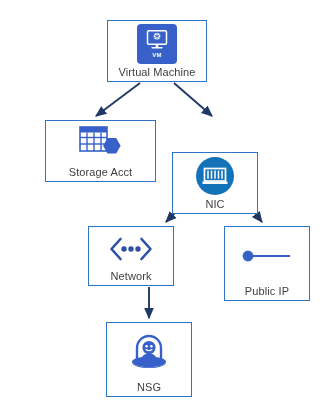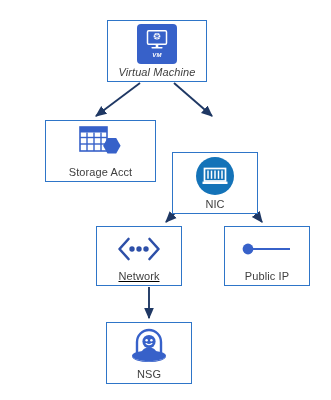--- a/index.html
+++ b/index.html
@@ -83,21 +83,21 @@
 
     <line x1="174" y1="83" x2="212" y2="116" stroke="#1f3864" stroke-width="1.9" marker-end="url(#arrowhead)"></line>
 
     <line x1="204" y1="183" x2="166" y2="222" stroke="#1f3864" stroke-width="1.9" marker-end="url(#arrowhead)"></line>
 
     <line x1="232" y1="183" x2="262" y2="222" stroke="#1f3864" stroke-width="1.9" marker-end="url(#arrowhead)"></line>
 
     <line x1="149" y1="287" x2="149" y2="318" stroke="#1f3864" stroke-width="1.9" marker-end="url(#arrowhead)"></line>
   </svg>
 
-  <div class="node" style="left:107px; top:20px; width:100px; height:62px;font-style:italic;">
+  <div class="node" style="left:107px; top:20px; width:100px; height:62px;">
     <div class="node-icon">
       <div class="vm-tile">
         <svg width="26" height="21" viewBox="0 0 26 21" xmlns="http://www.w3.org/2000/svg">
           <rect x="3.5" y="0.8" width="19" height="13.4" rx="1.1" fill="none" stroke="#ffffff" stroke-width="1.5"></rect>
           <circle cx="13" cy="6.2" r="3.3" fill="#ffffff"></circle>
           <path d="M13 3.3 L13 9.1 M10.3 4.8 L15.7 7.6 M10.3 7.6 L15.7 4.8" stroke="#3761c9" stroke-width="0.8"></path>
           <rect x="11.7" y="14.2" width="2.6" height="3.2" fill="#ffffff"></rect>
           <rect x="7.4" y="17" width="11.2" height="1.5" rx="0.7" fill="#ffffff"></rect>
         </svg>
         <span class="vm-sub">VM</span>
@@ -135,44 +135,44 @@
           <line x1="20" y1="14.6" x2="20" y2="22.8"></line>
           <line x1="23.5" y1="14.6" x2="23.5" y2="22.8"></line>
           <line x1="27" y1="14.6" x2="27" y2="22.8"></line>
         </g>
         <rect x="7.5" y="25.6" width="25" height="2.4" fill="#ffffff"></rect>
       </svg>
     </div>
     <div class="node-label">NIC</div>
   </div>
 
-  <div class="node" style="left:96px; top:226px; width:86px; height:60px;text-decoration:underline;">
+  <div class="node" style="left:88px; top:226px; width:86px; height:60px;">
     <div class="node-icon">
       <svg width="48" height="26" viewBox="0 0 48 26" xmlns="http://www.w3.org/2000/svg">
         <path d="M13.5 3 L4.5 13 L13.5 23" fill="none" stroke="#2d4fa8" stroke-width="2.6" stroke-linecap="round" stroke-linejoin="round"></path>
         <path d="M34.5 3 L43.5 13 L34.5 23" fill="none" stroke="#2d4fa8" stroke-width="2.6" stroke-linecap="round" stroke-linejoin="round"></path>
         <circle cx="17" cy="13" r="2.7" fill="#2d4fa8"></circle>
         <circle cx="24" cy="13" r="2.7" fill="#2d4fa8"></circle>
         <circle cx="31" cy="13" r="2.7" fill="#2d4fa8"></circle>
       </svg>
     </div>
     <div class="node-label">Network</div>
   </div>
 
-  <div class="node" style="left:224px; top:226px; width:86px; height:60px;">
+  <div class="node" style="left:224px; top:226px; width:86px; height:75px;">
     <div class="node-icon">
       <svg width="54" height="16" viewBox="0 0 54 16" xmlns="http://www.w3.org/2000/svg">
         <circle cx="8" cy="8" r="5.4" fill="#3761c9"></circle>
         <line x1="12" y1="8" x2="50" y2="8" stroke="#3761c9" stroke-width="2.1"></line>
       </svg>
     </div>
     <div class="node-label">Public IP</div>
   </div>
 
-  <div class="node" style="left:106px; top:322px; width:86px; height:62px;">
+  <div class="node" style="left:106px; top:322px; width:86px; height:75px;">
     <div class="node-icon">
       <svg width="42" height="40" viewBox="0 0 42 40" xmlns="http://www.w3.org/2000/svg">
 
         <path d="M9 28 L9 16 A12 12 0 0 1 33 16 L33 28" fill="none" stroke="#3761c9" stroke-width="2.4"></path>
 
         <circle cx="21" cy="15.5" r="6.6" fill="#3761c9"></circle>
         <circle cx="18.6" cy="14.2" r="1.25" fill="#ffffff"></circle>
         <circle cx="23.4" cy="14.2" r="1.25" fill="#ffffff"></circle>
         <path d="M18.1 17.6 Q21 19.8 23.9 17.6" fill="none" stroke="#ffffff" stroke-width="1.25" stroke-linecap="round"></path>
 

